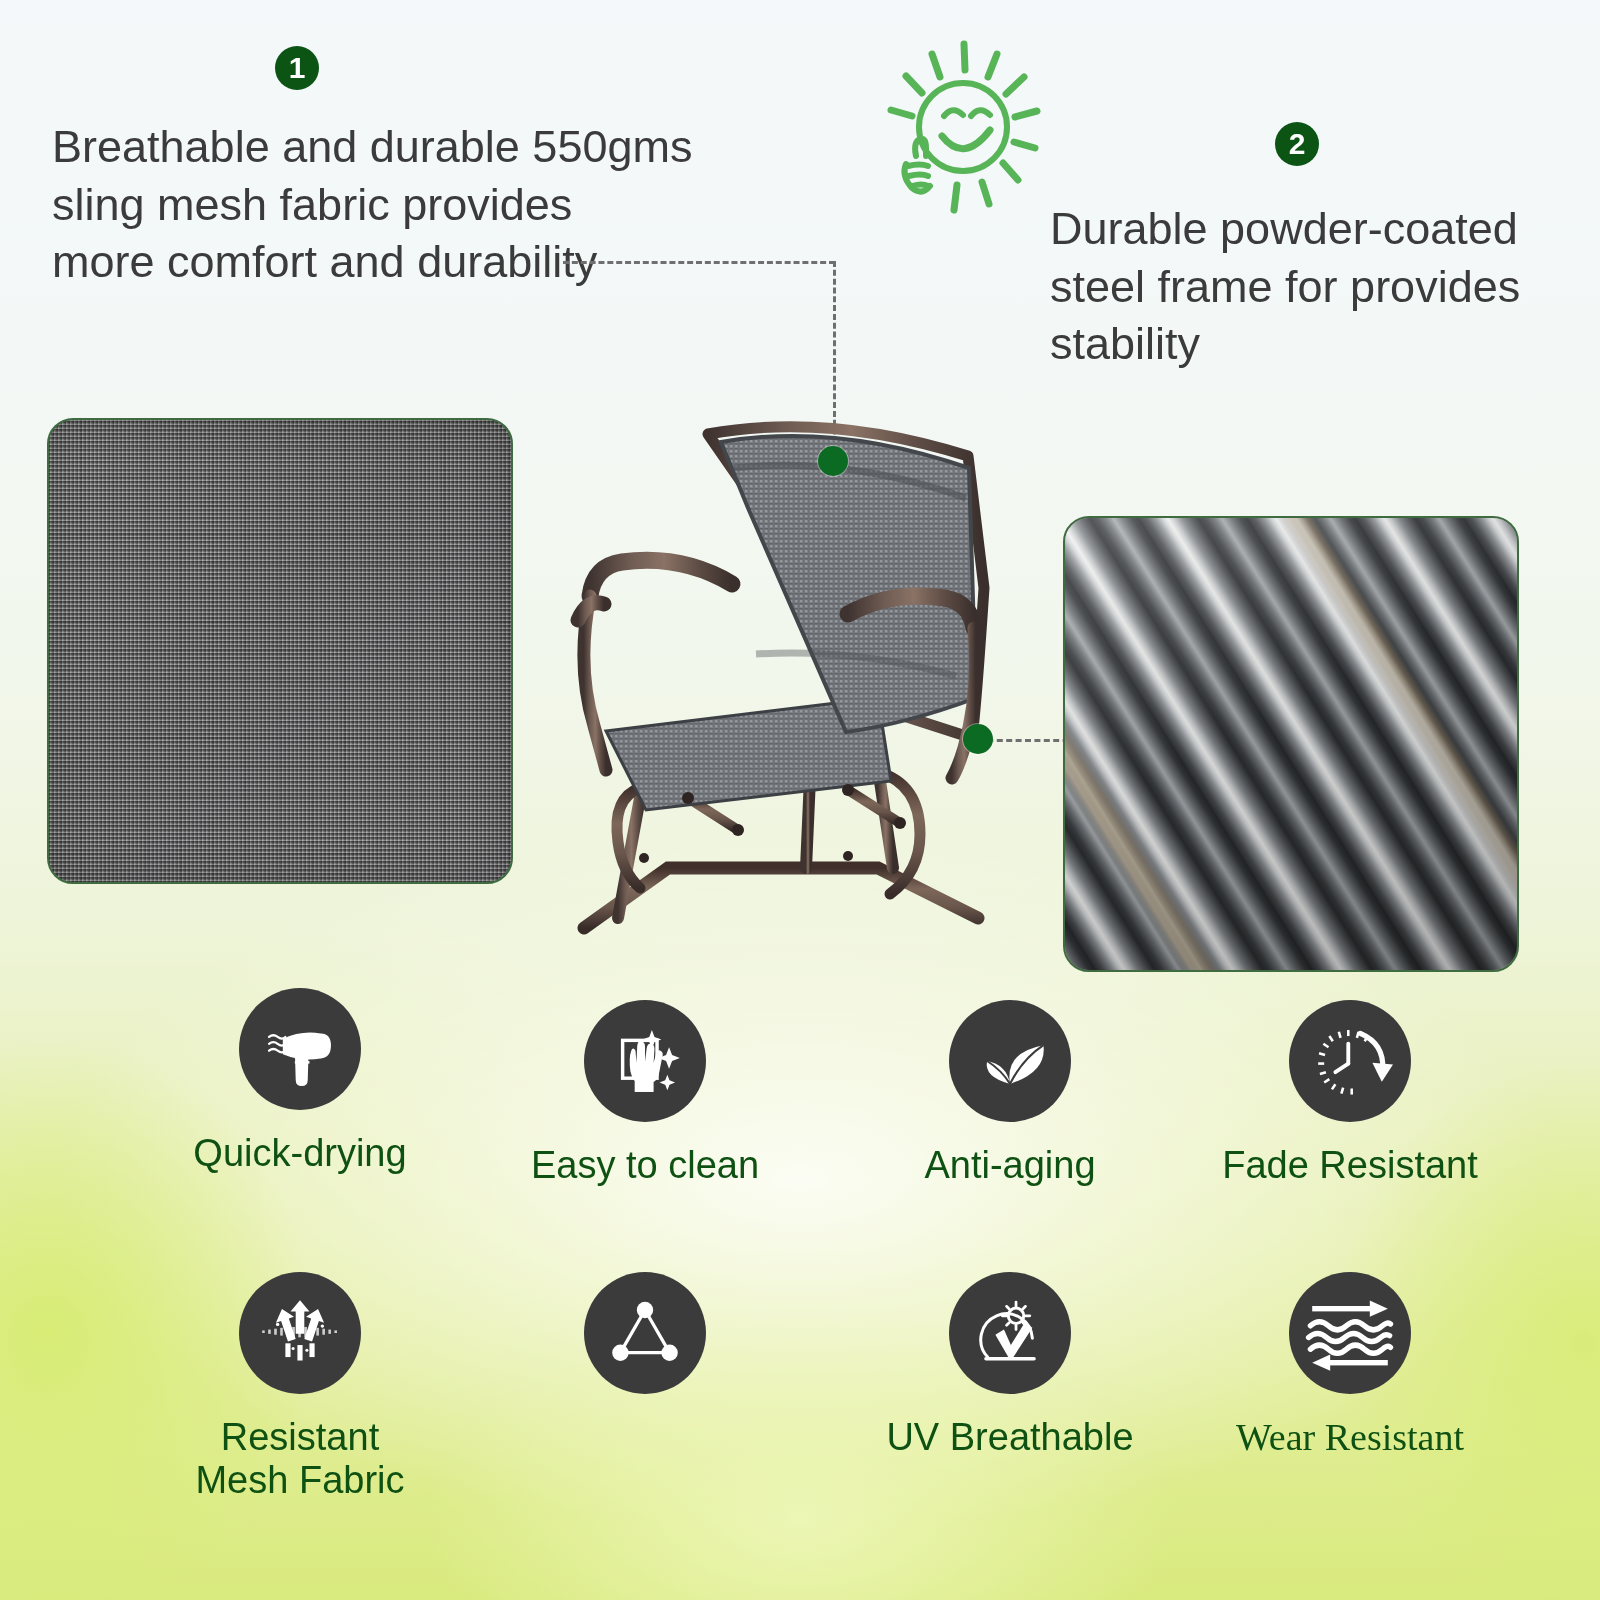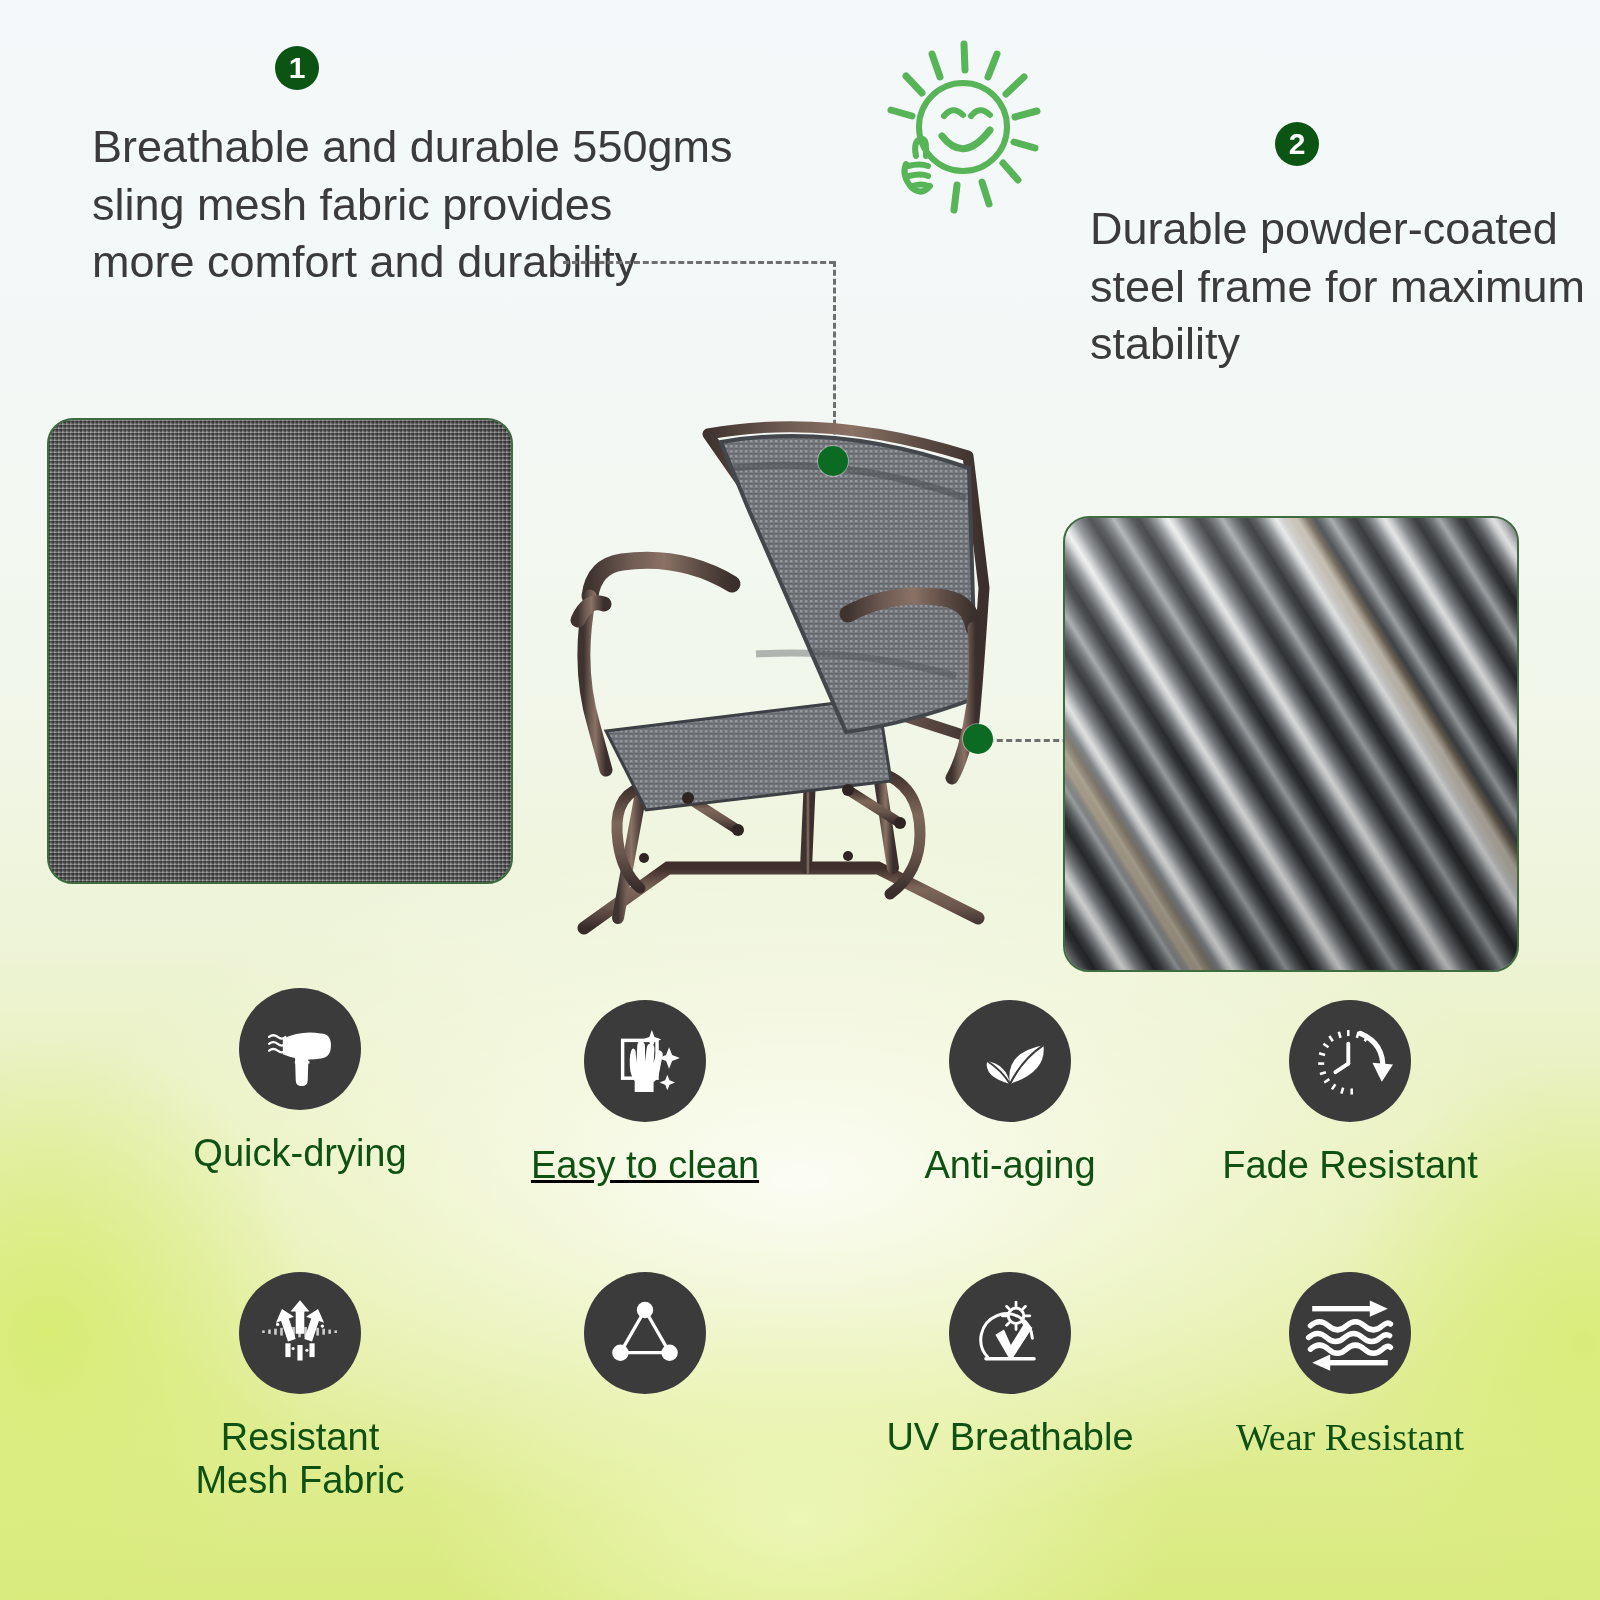--- a/index.html
+++ b/index.html
@@ -45,21 +45,20 @@
 
   
   .callout-text{
     position:absolute;
     color:#3b3b3b;
     font-size:45px;
     line-height:1.28;
     font-weight:400;
     font-stretch:condensed;
     white-space:pre-line;
-    margin-left:40px;
   }
   #callout-1-text{left:52px;top:118px;width:660px;}
   #callout-2-text{left:1050px;top:200px;width:520px;}
 
   
   .lead{position:absolute;}
   #lead1-h{
     left:563px;top:261px;width:272px;height:0;
     border-top:3px dashed #6f6f6f;
   }
@@ -140,21 +139,21 @@
     display:flex;align-items:center;justify-content:center;
   }
   .flabel{
     margin-top:22px;
     color:#0e5113;
     font-size:38px;line-height:1.12;
     font-weight:400;font-stretch:condensed;
     text-align:center;white-space:pre-line;
   }
   #feat-0{left:150px;top:988px;}
-  #feat-1{left:495px;top:1000px;text-decoration:underline;}
+  #feat-1{left:495px;top:1000px;}
   #feat-2{left:860px;top:1000px;}
   #feat-3{left:1200px;top:1000px;}
   #feat-4{left:150px;top:1272px;}
   #feat-5{left:495px;top:1272px;}
   #feat-6{left:860px;top:1272px;}
   #feat-7{left:1200px;top:1272px;font-family:Liberation Serif, serif;}
 </style>
 </head>
 <body>
 
@@ -191,21 +190,21 @@
 
   <div class="badge" id="badge-1">1</div>
   <div class="callout-text" id="callout-1-text">Breathable and durable 550gms
 sling mesh fabric provides
 more comfort and durability</div>
   <div class="lead" id="lead1-h"></div>
   <div class="lead" id="lead1-v"></div>
 
   <div class="badge" id="badge-2">2</div>
   <div class="callout-text" id="callout-2-text">Durable powder-coated
-steel frame for maximum
+steel frame for provides
 stability</div>
   <div class="lead" id="lead2-h"></div>
 
   <div id="fabric-swatch"></div>
 
   <div id="steel-photo">
     <div class="tubes"></div>
     <div class="warm"></div>
     <div class="shade"></div>
   </div>

